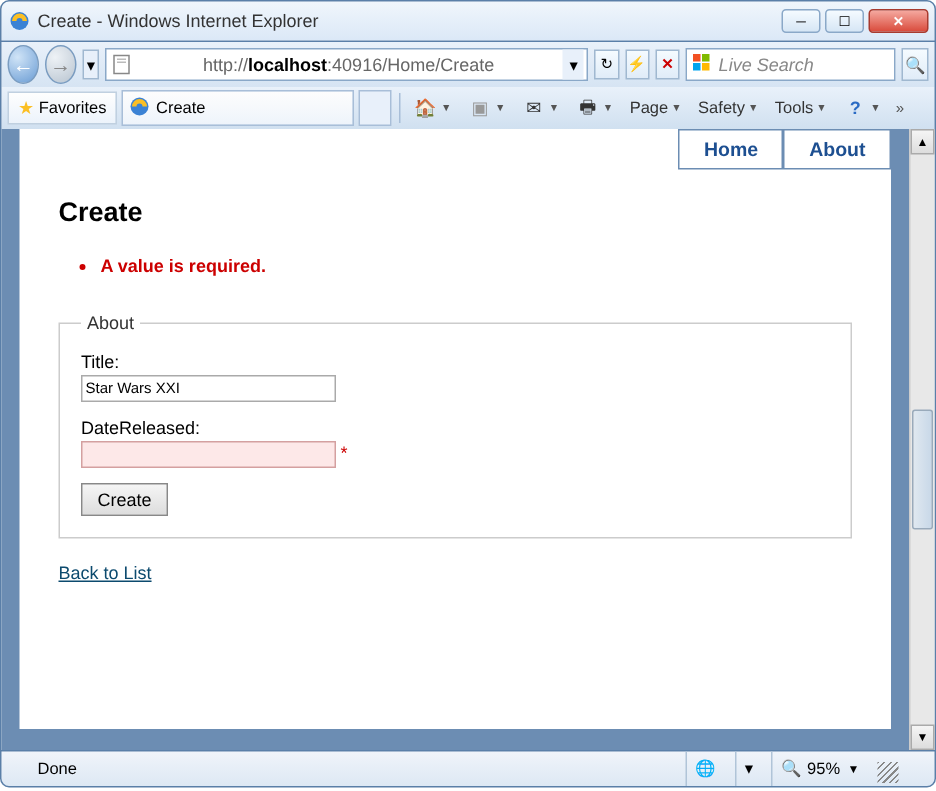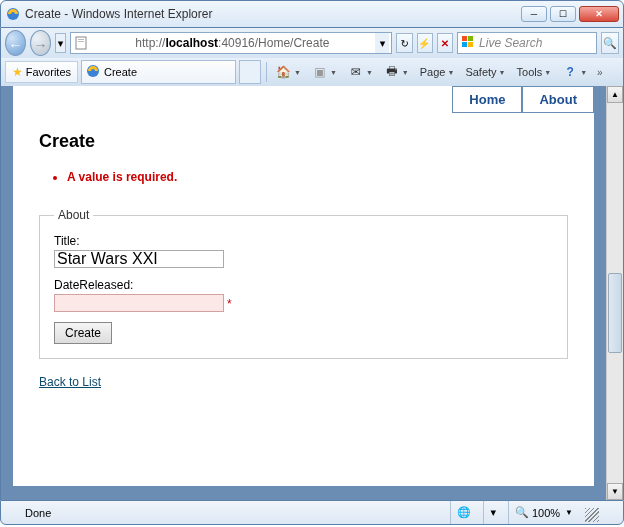--- a/index.html
+++ b/index.html
@@ -56,21 +56,21 @@
 .page { background:#fff; margin:0 12px 12px 12px; padding:22px 26px; min-height:400px; }
 .navtabs { display:flex; justify-content:flex-end; gap:0; margin:-22px -26px 18px 0; padding-right:0; }
 .navtab { border:1px solid #6c8db3; padding:5px 16px; font-size:13px; color:#1d4f91; font-weight:bold; cursor:pointer; background:#fff; }
 h1 { font-family: Verdana, sans-serif; font-size:18px; font-weight:bold; margin-bottom:18px; }
 .errlist { margin:0 0 24px 28px; }
 .errlist li { color:#c00; font-weight:bold; font-size:12px; font-family:Verdana,sans-serif; }
 fieldset { border:1px solid #ccc; padding:12px 14px 14px 14px; margin-bottom:16px; }
 legend { padding:0 4px; font-size:12px; color:#333; }
 .fld { margin-bottom:10px; }
 .fld label { display:block; font-size:12px; color:#000000; margin-bottom:2px; }
-.fld input[type=text] { width:170px; height:18px; border:1px solid #aaa; font-size:16px; padding:0 2px; }
+.fld input[type=text] { width:170px; height:18px; border:1px solid #aaa; font-size:10px; padding:0 2px; }
 .fld input.err { background:#fde8e8; border-color:#d4a0a0; }
 .reqstar { color:#c00; font-size:12px; margin-left:3px; }
 .btn { height:22px; padding:0 10px; border:1px solid #888; background:linear-gradient(#f5f5f5,#ddd); font-size:12px; cursor:pointer; }
 .backlink { color:#0c4a6e; font-size:12px; text-decoration:underline; cursor:pointer; }
 
 
 .statusbar { height:25px; background:linear-gradient(#f0f4fa,#dde8f4); border:1px solid #5a7fa8; border-radius:0 0 6px 6px; display:flex; align-items:center; font-size:11px; padding:0 24px; gap:6px; }
 .statusbar .donetxt { flex:0 0 auto; width:200px; }
 .statusbar .spacer { flex:1; }
 .statcell { border-left:1px solid #b0c4d8; padding:0 6px; height:100%; display:flex; align-items:center; gap:3px; }
@@ -225,17 +225,17 @@
   <span class="donetxt">Done</span>
   <span class="spacer"></span>
   <div class="statcell">
     <span class="sico2">🌐</span>
   </div>
   <div class="statcell">
       <span>▾</span>
     </div>
   <div class="statcell">
     <span class="sico2">🔍</span>
-    <span>100%</span>
+    <span>95%</span>
     <span style="font-size:8px;margin-left:2px">▼</span>
   </div>
   <div class="resize"></div>
 </div>
 
 </body></html>

